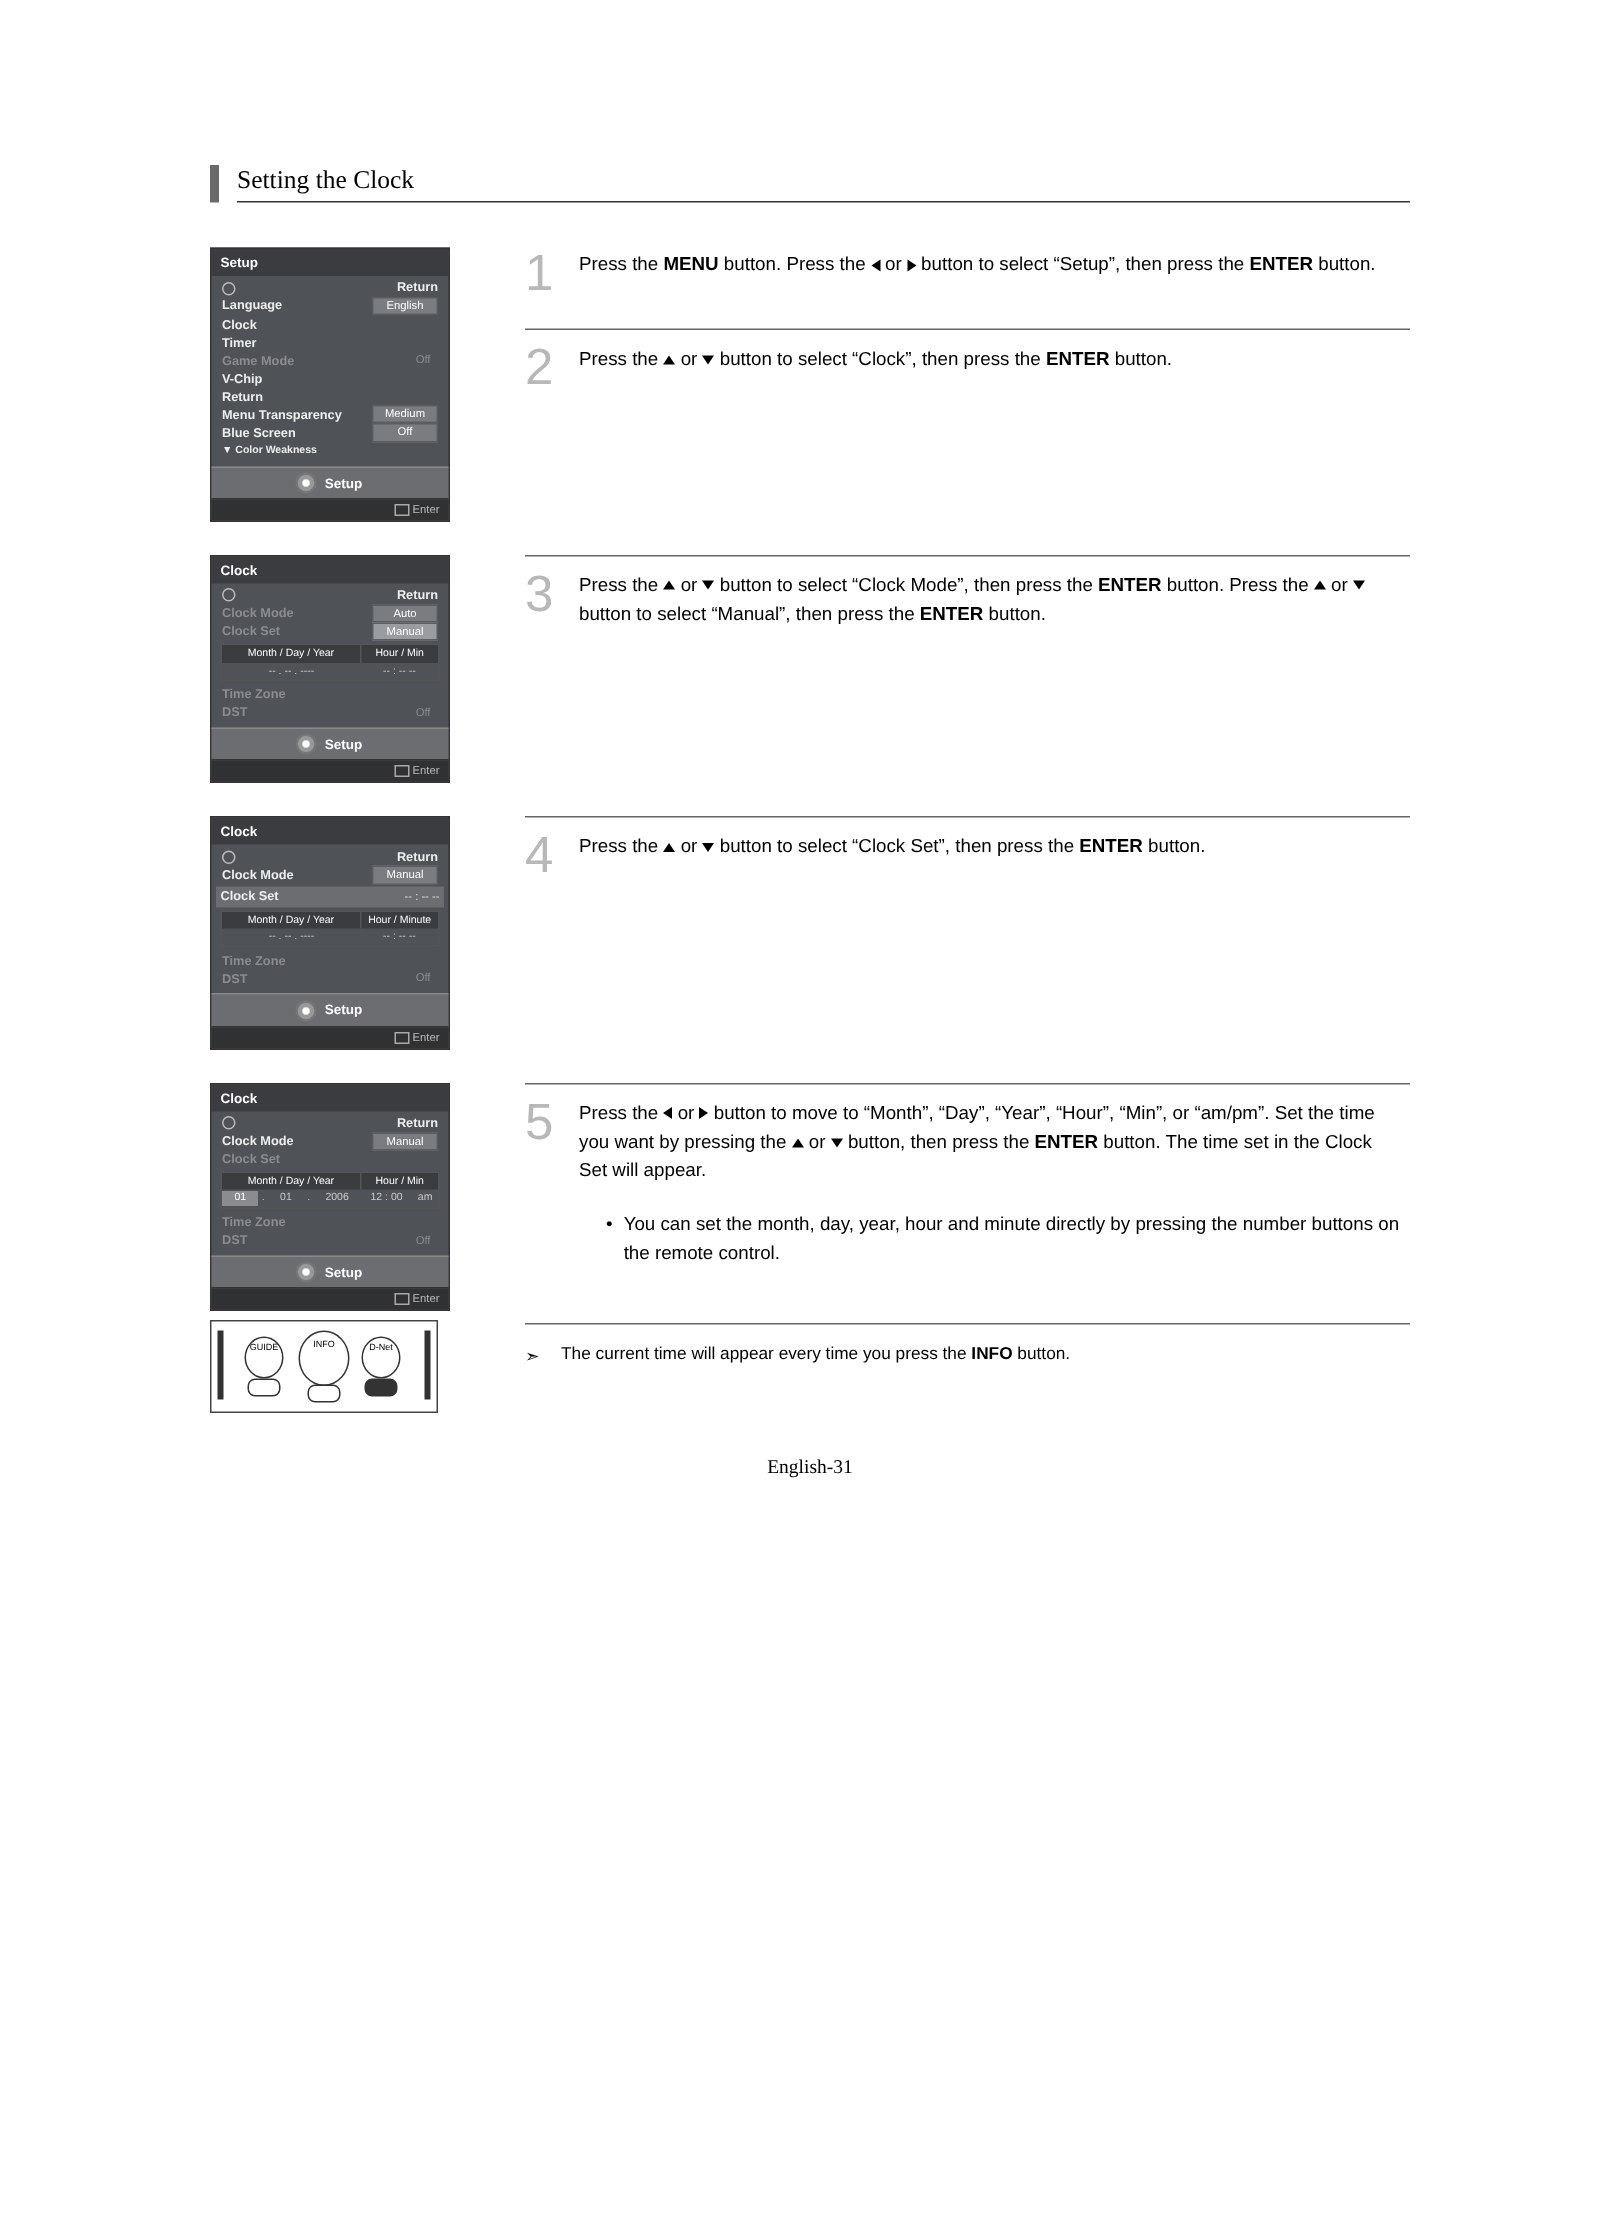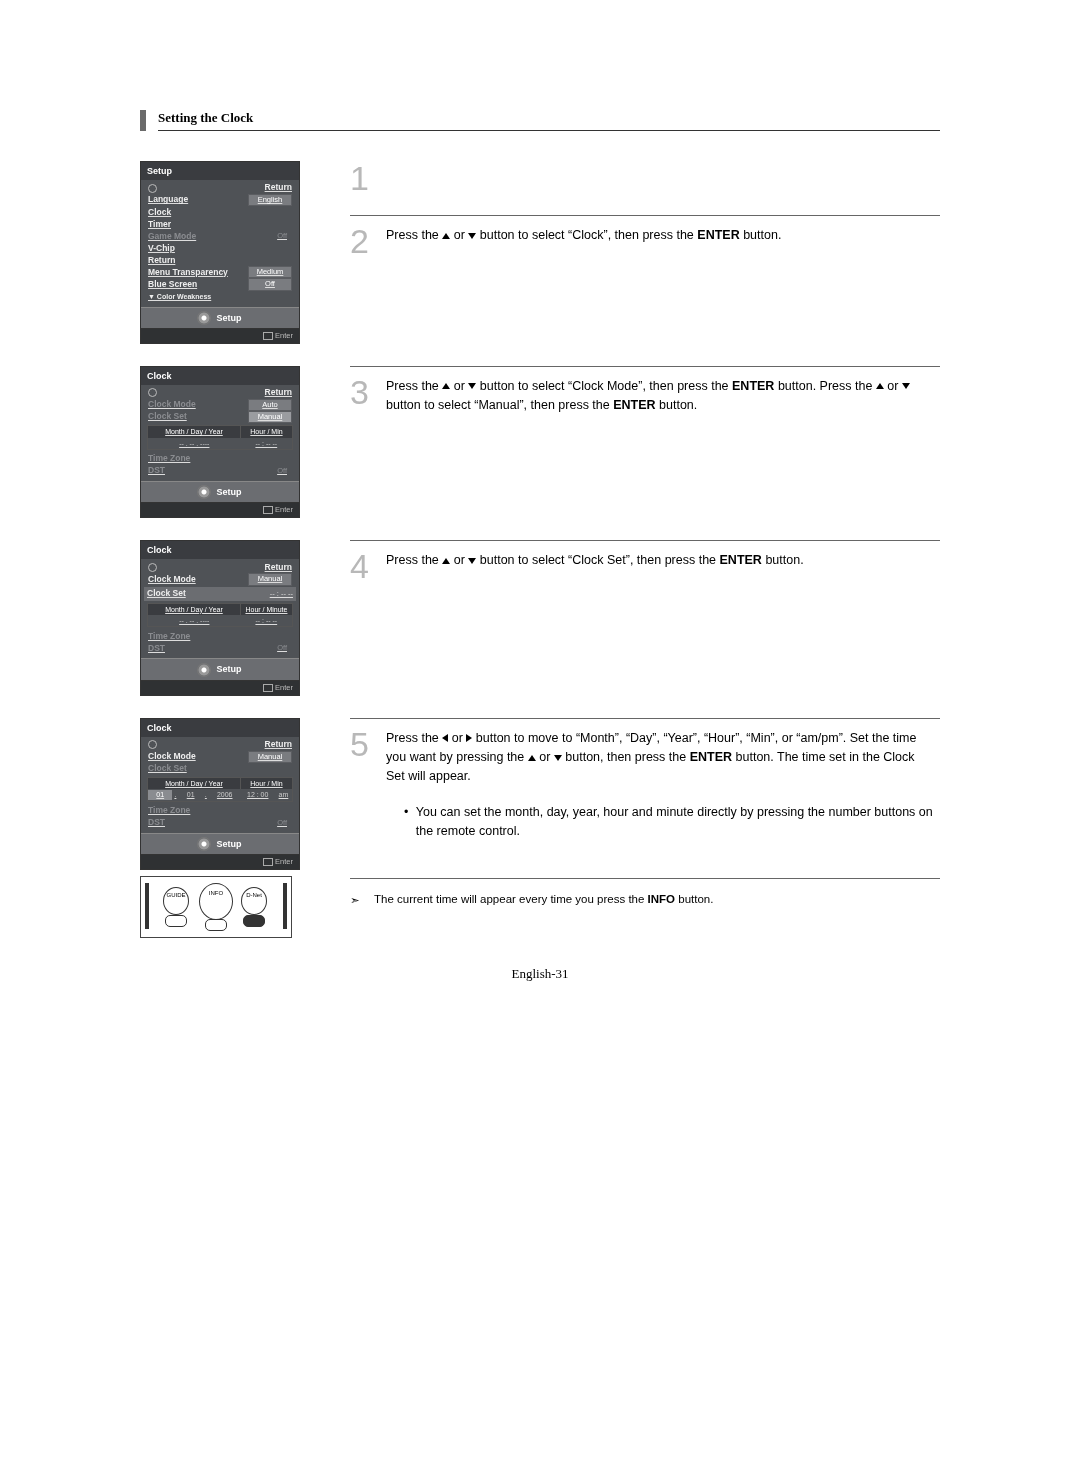--- a/index.html
+++ b/index.html
@@ -16,22 +16,22 @@
     margin: 110px auto 60px auto;
     position: relative;
   }
   .title-block {
     border-left: 6px solid #6a6a6a;
     padding-left: 12px;
     margin-bottom: 30px;
   }
   .title-block h2 {
     font-family: "Times New Roman", Times, serif;
-    font-weight: bold;
-    font-size: 13px;
+    font-weight: normal;
+    font-size: 17px;
     margin: 0 0 4px 0;
     border-bottom: 1px solid #333;
     padding-bottom: 4px;
   }
   .intro {
     font-family: "Times New Roman", Times, serif;
     font-size: 13px;
     line-height: 1.5;
   }
   .subheading {
@@ -100,21 +100,20 @@
   }
   .osd .hdr {
     background: #3a3c40;
     color: #fff;
     font-weight: bold;
     padding: 3px 6px;
     font-size: 9px;
   }
   .osd .body {
     padding: 2px 6px 4px 6px;
-    text-decoration: underline;
   }
   .osd .row {
     display: flex;
     justify-content: space-between;
     align-items: center;
     min-height: 12px;
     padding: 0 1px;
   }
   .osd .row .label { color: #eee; font-weight: bold; }
   .osd .row .muted { color: #8a8c90; font-weight: bold; }
@@ -267,20 +266,23 @@
         <div class="setup-ribbon">
             <span class="gear"></span>
             <span>Setup</span>
           </div>
         <div class="footer"><span class="icon"></span><span>Enter</span></div>
       </div>
     </div>
     <div class="steps-col">
       <div class="step">
         <div class="step-num">1</div>
+        <div class="step-text">
+          <span>Press the </span><b>MENU</b><span> button. Press the </span><span class="triangle t-left"></span><span> or </span><span class="triangle t-right"></span><span> button to select “Setup”, then press the </span><b>ENTER</b><span> button.</span>
+        </div>
       </div>
       <div class="step">
         <div class="step-num">2</div>
         <div class="step-text">
           <span>Press the </span><span class="triangle t-up"></span><span> or </span><span class="triangle t-down"></span><span> button to select “Clock”, then press the </span><b>ENTER</b><span> button.</span>
         </div>
       </div>
     </div>
   </div>
 

